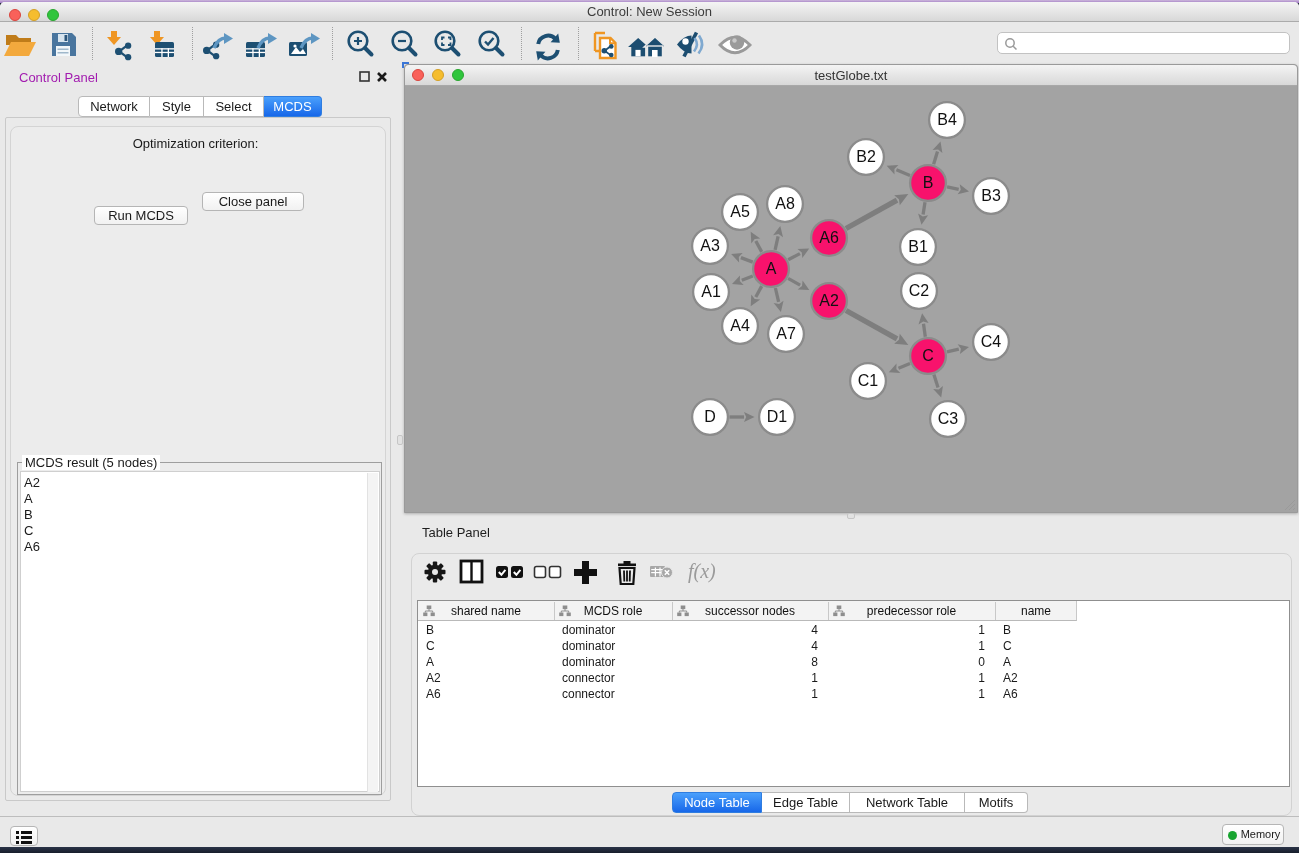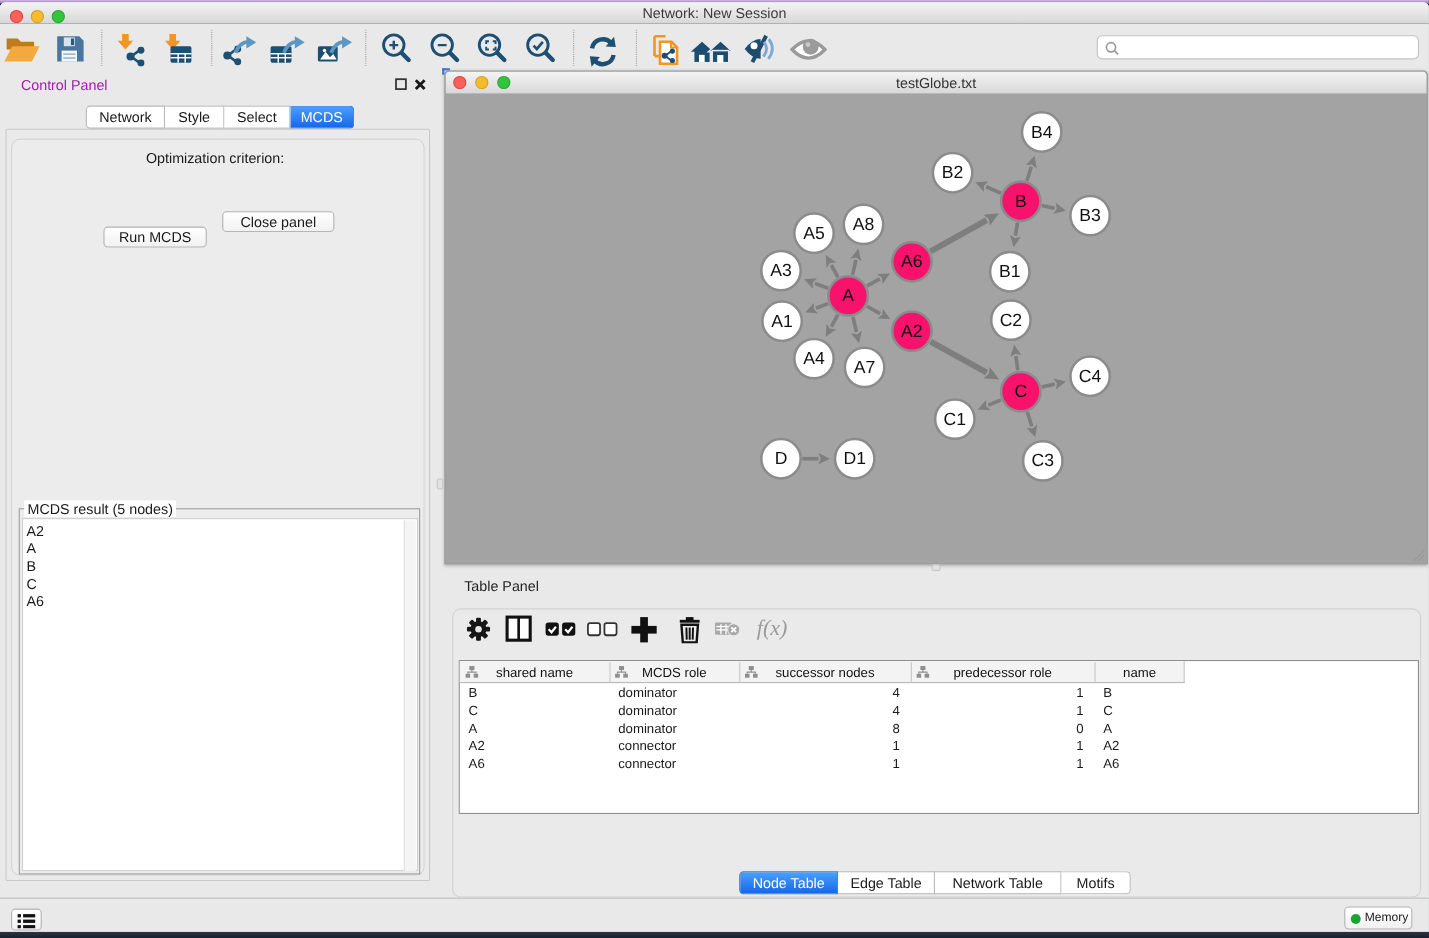--- a/index.html
+++ b/index.html
@@ -17,21 +17,21 @@
 
 <div class="abs" style="left:0;top:0;width:1299px;height:3px;background:linear-gradient(#cdb8dc,#9f78c3)"></div>
 <div class="abs" style="left:0;top:847px;width:1299px;height:6px;background:linear-gradient(#2b3448,#171d2b)"></div>
 
 <div class="abs" style="left:0;top:2px;width:1299px;height:845px;background:#e9e9e9;border-radius:5px 5px 0 0">
 
   <div class="abs titlegrad" style="left:0;top:0;width:1299px;height:20px;border-radius:5px 5px 0 0;border-bottom:1px solid #ababab">
     <span class="tl" style="position:absolute;left:9px;top:7px;background:#f9615a;border:0.5px solid #d9453e"></span>
     <span class="tl" style="position:absolute;left:28px;top:7px;background:#f5bd2e;border:0.5px solid #d39f26"></span>
     <span class="tl" style="position:absolute;left:47px;top:7px;background:#30c53d;border:0.5px solid #2aa630"></span>
-    <div style="text-align:center;line-height:20px;color:#3c3c3c">Network: New Session</div>
+    <div style="text-align:center;line-height:20px;color:#3c3c3c">Control: New Session</div>
   </div>
 
   <div class="abs" style="left:0;top:20px;width:1299px;height:42px;background:#e9e9e9">
     <svg class="abs" style="left:3px;top:6px" width="34" height="34" viewBox="0 0 34 34">
         <path d="M3 7 l10 0 3 3 12 0 0 7 -25 0 z" fill="#c07c1a"></path>
         <path d="M1 28 l7-14 h25 l-7 14 z" fill="#f3a93d"></path>
       </svg>
       <svg class="abs" style="left:47px;top:6px" width="34" height="34" viewBox="0 0 34 34">
         <path d="M5 5 h20 l4 4 v19 h-24 z" fill="#49759e"></path>
         <rect x="11" y="6" width="10" height="8" fill="#d7e4ee"></rect>
@@ -338,21 +338,21 @@
       <rect x="1" y="7" width="15" height="11" rx="1" fill="#a8a8a8"></rect>
       <rect x="2.2" y="10" width="12.6" height="1.2" fill="#fff"></rect>
       <rect x="2.2" y="13" width="12.6" height="1.2" fill="#fff"></rect>
       <rect x="5.8" y="8.5" width="1.2" height="9" fill="#fff"></rect>
       <rect x="10.4" y="8.5" width="1.2" height="9" fill="#fff"></rect>
       <circle cx="18" cy="13.5" r="5.5" fill="#a8a8a8" stroke="#e7e7e7" stroke-width="1"></circle>
       <path d="M15.8 11.3 l4.4 4.4 M20.2 11.3 l-4.4 4.4" stroke="#fff" stroke-width="1.6"></path>
     </svg>
     <div style="position:absolute;left:284px;top:40px;width:40px;font-family:'Liberation Serif',serif;font-style:italic;font-size:20px;color:#9a9a9a">f(x)</div>
 
-  <div style="position:absolute;left:13px;top:80px;width:873px;height:140px;background:#fff;border:1px solid #8f8f8f">
+  <div style="position:absolute;left:13px;top:80px;width:873px;height:187px;background:#fff;border:1px solid #8f8f8f">
     <div style="position:absolute;left:0;top:0;width:659px;height:20px;background:#f3f3f3;border-bottom:1px solid #b9b9b9;border-right:1px solid #c8c8c8"></div>
       <svg style="position:absolute;left:5px;top:4px" width="12" height="12" viewBox="0 0 12 12">
         <g fill="#8e8e8e">
           <rect x="3.7" y="0.5" width="4.6" height="3.6"></rect>
           <rect x="0.2" y="7.5" width="4.2" height="3.6"></rect>
           <rect x="7.6" y="7.5" width="4.2" height="3.6"></rect>
         </g>
         <path d="M6 4 v2 M2.3 7.5 v-1.5 h7.4 v1.5" fill="none" stroke="#8e8e8e" stroke-width="1"></path>
       </svg>
       <div style="position:absolute;left:0px;top:0;width:136px;height:20px;line-height:20px;text-align:center;font-size:12px;color:#111">shared name</div>

